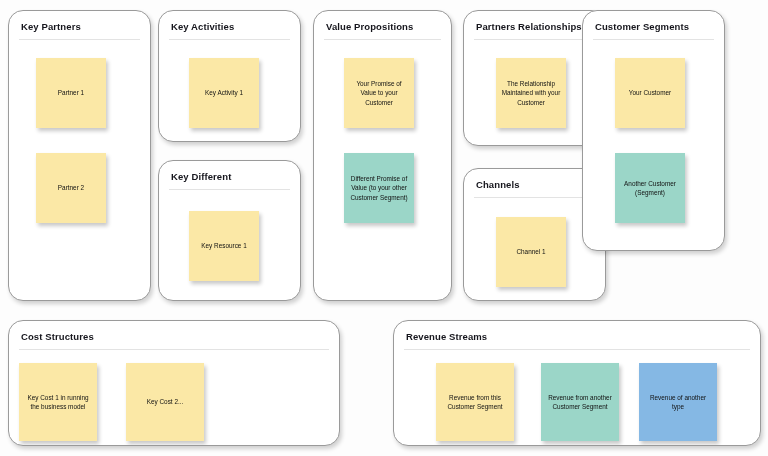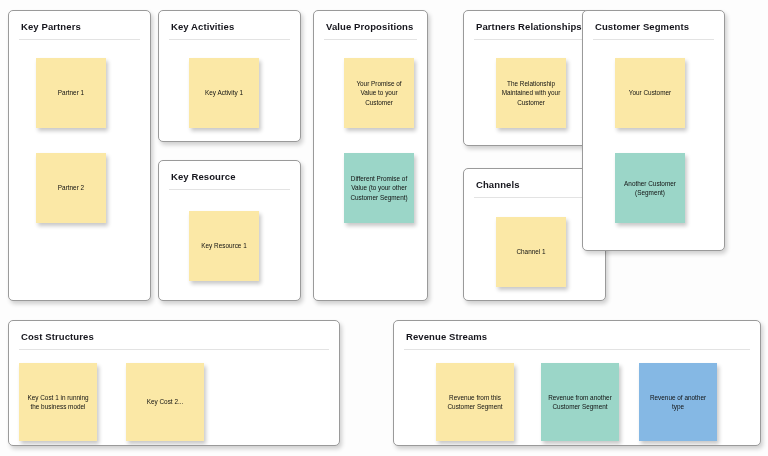--- a/index.html
+++ b/index.html
@@ -17,21 +17,21 @@
   #canvas {
     position: relative;
     width: 768px;
     height: 456px;
     background: #fdfdfd;
   }
   .card {
     position: absolute;
     background: #ffffff;
     border: 1px solid #9a9a9a;
-    border-radius: 5px;
+    border-radius: 15px;
     box-shadow: 2px 3px 4px rgba(0,0,0,0.18);
     box-sizing: border-box;
     overflow: hidden;
   }
   .card-title {
     position: absolute;
     left: 12px;
     top: 10px;
     font-size: 9.5px;
     font-weight: bold;
@@ -68,21 +68,21 @@
     box-shadow: 2px 3px 4px rgba(0,0,0,0.22);
   }
   .note span {
     display: block;
     width: 100%;
   }
   
   #card-key-partners     { left: 8px;   top: 10px;  width: 143px; height: 291px; }
   #card-key-activities   { left: 158px; top: 10px;  width: 143px; height: 132px; padding-left: 16px; }
   #card-key-resources    { left: 158px; top: 160px; width: 143px; height: 141px; }
-  #card-value-props      { left: 313px; top: 10px;  width: 115px; height: 291px; padding-left: 47px; }
+  #card-value-props      { left: 313px; top: 10px;  width: 139px; height: 291px; padding-left: 47px; }
   #card-cust-rel         { left: 463px; top: 10px;  width: 143px; height: 136px; }
   #card-channels         { left: 463px; top: 168px; width: 143px; height: 133px; }
   #card-cust-seg         { left: 582px; top: 10px;  width: 143px; height: 241px; }
   #card-cost             { left: 8px;   top: 320px; width: 332px; height: 126px; }
   #card-revenue          { left: 393px; top: 320px; width: 368px; height: 126px; padding-left: 40px; }
 </style>
 </head>
 <body>
 
 <div id="canvas">
@@ -104,21 +104,21 @@
     <div class="card-title">Key Activities</div>
     <div class="card-divider"></div>
     <div class="notes">
         <div class="note" style="left: 30px; top: 17px; width: 70px; height: 70px; background: rgb(251, 232, 166);">
           <span>Key Activity 1</span>
         </div>
       </div>
   </div>
 
   <div class="card" id="card-key-resources">
-    <div class="card-title">Key Resource</div>
+    <div class="card-title">Key Different</div>
     <div class="card-divider"></div>
     <div class="notes">
         <div class="note" style="left: 30px; top: 20px; width: 70px; height: 70px; background: rgb(251, 232, 166);">
           <span>Key Resource 1</span>
         </div>
       </div>
   </div>
 
   <div class="card" id="card-value-props">
     <div class="card-title">Value Propositions</div>

